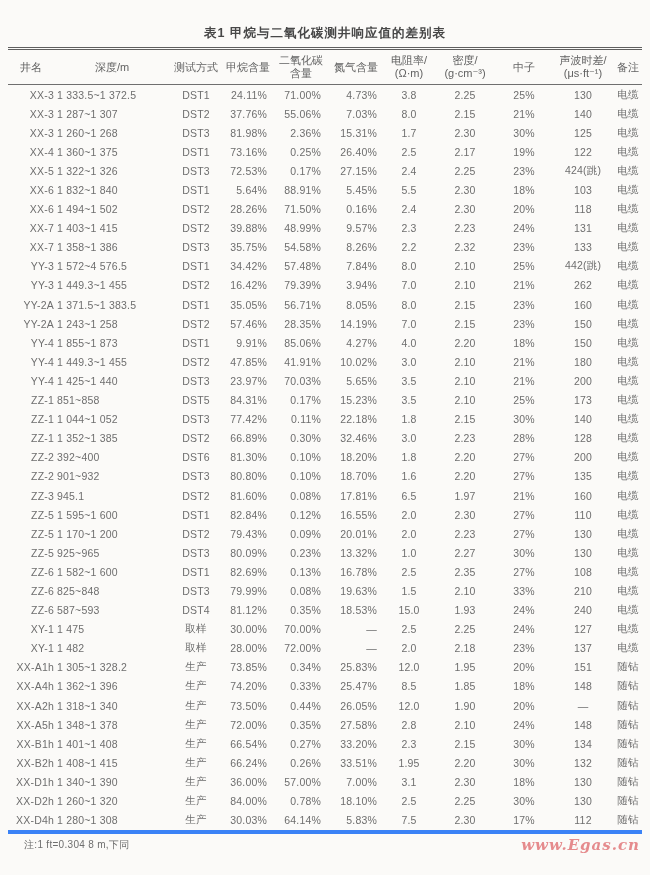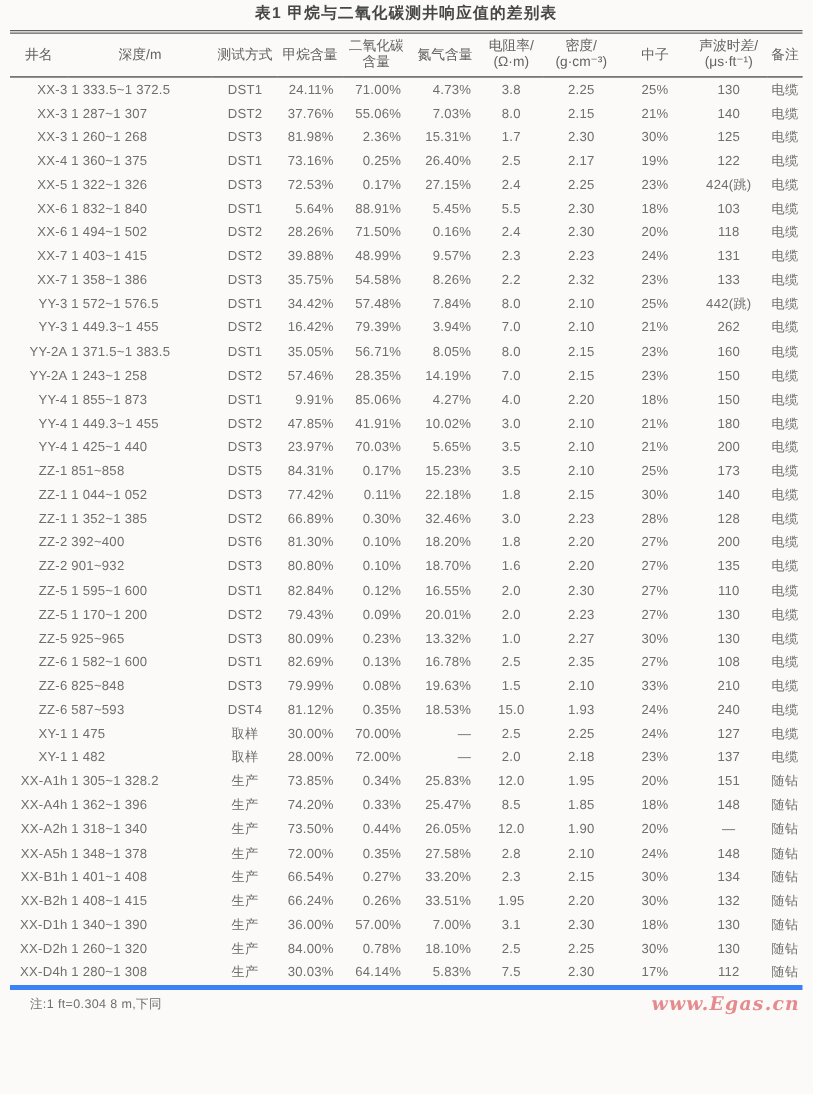--- a/index.html
+++ b/index.html
@@ -11,21 +11,21 @@
     position:relative;
     overflow:hidden;
   }
   .page{position:absolute;inset:0;}
   .title{
     text-align:center;
     font-size:12.5px;
     font-weight:bold;
     color:#474747;
     letter-spacing:1px;
-    padding-top:2px;
+    padding-top:25px;
   }
   .table-wrap{
     margin:5px 8px 0 8px;
     border-top:3px double #5f5f5f;
     border-bottom:4px solid #3b82f6;
   }
   table{
     border-collapse:collapse;
     table-layout:fixed;
     width:634px;
@@ -247,21 +247,21 @@
             <td class="c4">54.58%</td>
             <td class="c5">8.26%</td>
             <td class="c6">2.2</td>
             <td class="c7">2.32</td>
             <td class="c8">23%</td>
             <td class="c9">133</td>
             <td class="c10">电缆</td>
           </tr>
           <tr>
             <td class="c0">YY-3</td>
-            <td class="c1">1 572~1 576.5</td>
+            <td class="c1">1 572~4 576.5</td>
             <td class="c2">DST1</td>
             <td class="c3">34.42%</td>
             <td class="c4">57.48%</td>
             <td class="c5">7.84%</td>
             <td class="c6">8.0</td>
             <td class="c7">2.10</td>
             <td class="c8">25%</td>
             <td class="c9">442(跳)</td>
             <td class="c10">电缆</td>
           </tr>
@@ -399,20 +399,33 @@
             <td class="c0">ZZ-2</td>
             <td class="c1">901~932</td>
             <td class="c2">DST3</td>
             <td class="c3">80.80%</td>
             <td class="c4">0.10%</td>
             <td class="c5">18.70%</td>
             <td class="c6">1.6</td>
             <td class="c7">2.20</td>
             <td class="c8">27%</td>
             <td class="c9">135</td>
+            <td class="c10">电缆</td>
+          </tr>
+          <tr>
+            <td class="c0">ZZ-3</td>
+            <td class="c1">945.1</td>
+            <td class="c2">DST2</td>
+            <td class="c3">81.60%</td>
+            <td class="c4">0.08%</td>
+            <td class="c5">17.81%</td>
+            <td class="c6">6.5</td>
+            <td class="c7">1.97</td>
+            <td class="c8">21%</td>
+            <td class="c9">160</td>
             <td class="c10">电缆</td>
           </tr>
           <tr>
             <td class="c0">ZZ-5</td>
             <td class="c1">1 595~1 600</td>
             <td class="c2">DST1</td>
             <td class="c3">82.84%</td>
             <td class="c4">0.12%</td>
             <td class="c5">16.55%</td>
             <td class="c6">2.0</td>

